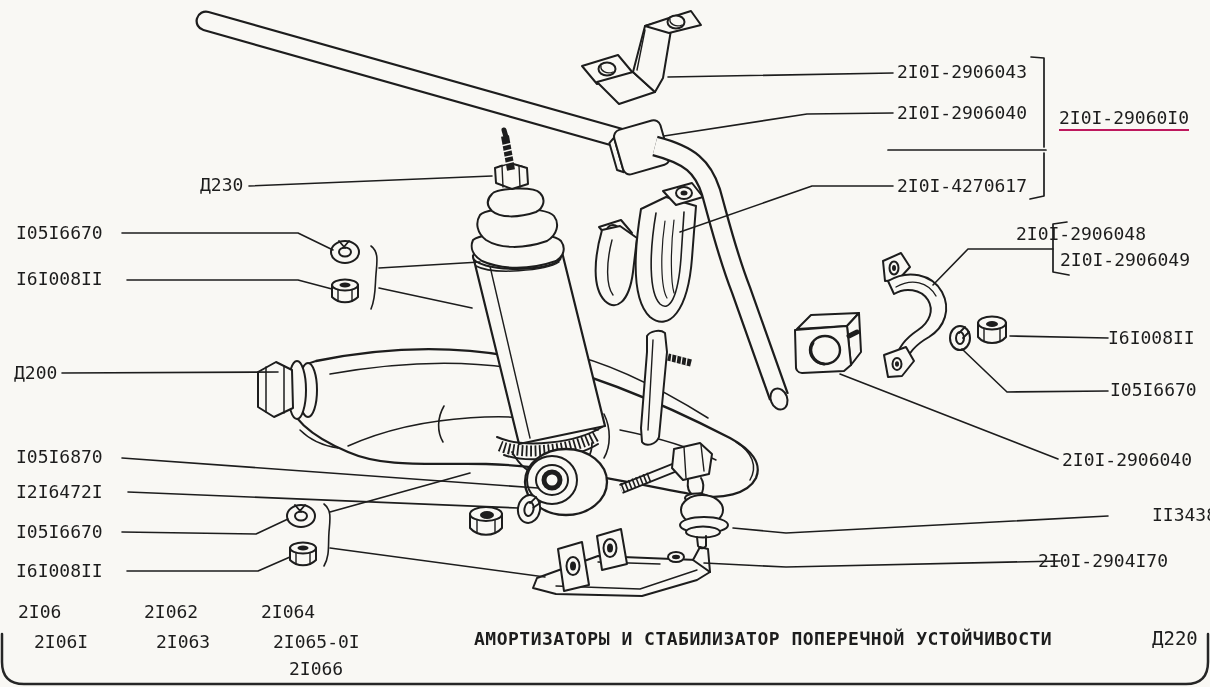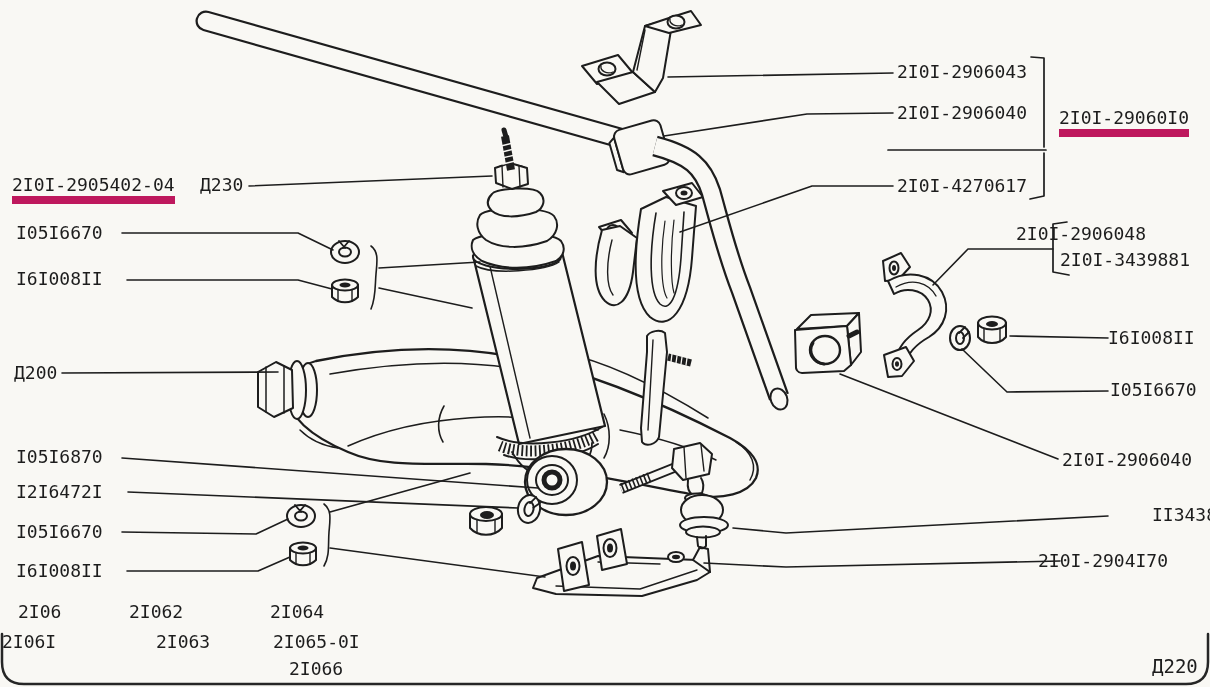--- a/index.html
+++ b/index.html
@@ -5,23 +5,23 @@
   html,body{margin:0;padding:0;background:#e8e6e0;}
   .page{
     position:relative;width:1210px;height:687px;background:#f9f8f4;
     font-family:"DejaVu Sans Mono",monospace;color:#1d1d1d;overflow:hidden;
   }
   svg{position:absolute;left:0;top:0;}
   .lbl{
     position:absolute;font-size:18px;line-height:20px;white-space:nowrap;
     letter-spacing:0;color:#1d1d1d;text-align:center;
   }
-  .u{border-bottom:8px solid #be185d;padding-bottom:1px;}
+  .u{border-bottom:2px solid #be185d;padding-bottom:1px;}
   .caption{position:absolute;font-weight:bold;font-size:18px;letter-spacing:.5px;white-space:nowrap;}
-  .fig{position:absolute;font-size:19px;white-space:nowrap;margin-top:28px;}
+  .fig{position:absolute;font-size:19px;white-space:nowrap;}
 </style>
 </head>
 <body>
 
 <div class="page">
 
 <svg width="1210" height="687" viewBox="0 0 1210 687">
   <g stroke="#1d1d1d" fill="none" stroke-width="2" stroke-linejoin="round" stroke-linecap="round">
 
     <g>
@@ -242,45 +242,45 @@
       <path d="M1108,391 L1007,392 L962,349"></path>
       <path d="M1058,459 L840,374"></path>
       <path d="M1108,516 L786,533 L733,528"></path>
       <path d="M1060,561 L786,567 L704,563"></path>
     </g>
 
     <path stroke="#262626" stroke-width="2.5" d="M2,634 L2,662 Q2,684 24,684 L1186,684 Q1208,684 1208,662 L1208,634"></path>
   </g>
 </svg>
 
-<div class="lbl u" style="left:12px;top:175px">2I0I-2905402-04</div>
 <div class="lbl" style="left:200px;top:175px">Д230</div>
 <div class="lbl" style="left:16px;top:223px">I05I6670</div>
 <div class="lbl" style="left:16px;top:269px">I6I008II</div>
 <div class="lbl" style="left:14px;top:363px">Д200</div>
 <div class="lbl" style="left:16px;top:447px">I05I6870</div>
 <div class="lbl" style="left:16px;top:482px">I2I6472I</div>
 <div class="lbl" style="left:16px;top:522px">I05I6670</div>
 <div class="lbl" style="left:16px;top:561px">I6I008II</div>
 
 <div class="lbl" style="left:897px;top:62px">2I0I-2906043</div>
 <div class="lbl" style="left:897px;top:103px">2I0I-2906040</div>
 <div class="lbl u" style="left:1059px;top:108px">2I0I-29060I0</div>
 <div class="lbl" style="left:897px;top:176px">2I0I-4270617</div>
 <div class="lbl" style="left:1016px;top:224px">2I0I-2906048</div>
-<div class="lbl" style="left:1060px;top:250px">2I0I-3439881</div>
+<div class="lbl" style="left:1060px;top:250px">2I0I-2906049</div>
 <div class="lbl" style="left:1108px;top:328px">I6I008II</div>
 <div class="lbl" style="left:1110px;top:380px">I05I6670</div>
 <div class="lbl" style="left:1062px;top:450px">2I0I-2906040</div>
 <div class="lbl" style="left:1152px;top:505px">II343830</div>
 <div class="lbl" style="left:1038px;top:551px">2I0I-2904I70</div>
 
 <div class="lbl" style="left:18px;top:602px">2I06</div>
-<div class="lbl" style="left:2px;top:632px">2I06I</div>
-<div class="lbl" style="left:129px;top:602px">2I062</div>
+<div class="lbl" style="left:34px;top:632px">2I06I</div>
+<div class="lbl" style="left:144px;top:602px">2I062</div>
 <div class="lbl" style="left:156px;top:632px">2I063</div>
-<div class="lbl" style="left:270px;top:602px">2I064</div>
+<div class="lbl" style="left:261px;top:602px">2I064</div>
 <div class="lbl" style="left:273px;top:632px">2I065-0I</div>
 <div class="lbl" style="left:289px;top:659px">2I066</div>
 
+<div class="caption" style="left:474px;top:628px">АМОРТИЗАТОРЫ И СТАБИЛИЗАТОР ПОПЕРЕЧНОЙ УСТОЙЧИВОСТИ</div>
 <div class="fig" style="left:1152px;top:627px">Д220</div>
 
 </div>
 
 </body></html>

